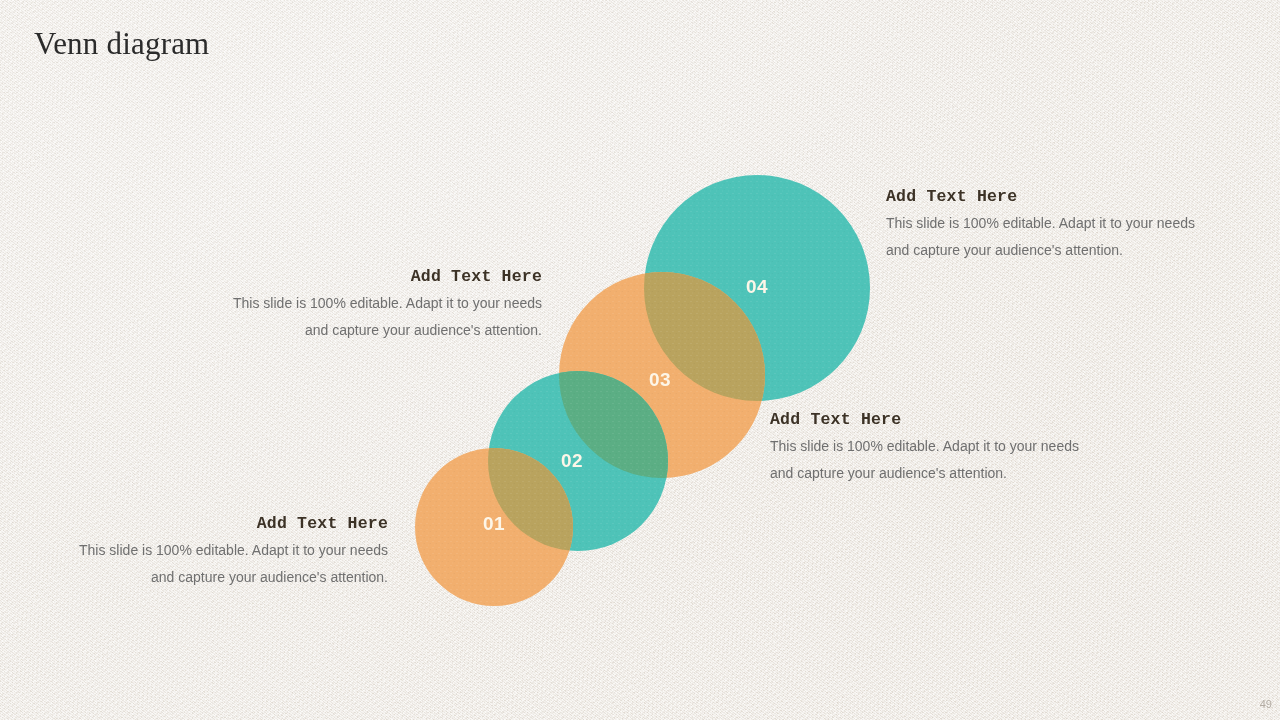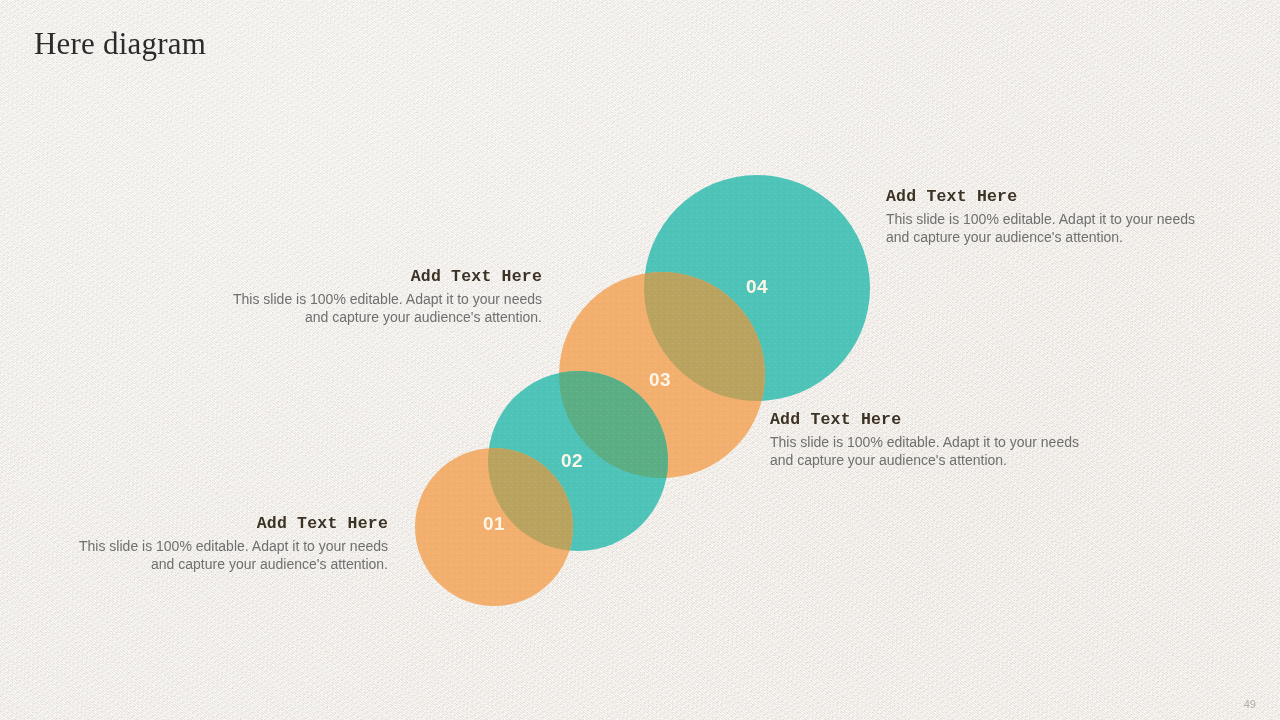--- a/index.html
+++ b/index.html
@@ -101,51 +101,51 @@
     font-size: 16.5px;
     font-weight: bold;
     color: #3c3226;
     line-height: 22px;
     margin: 0 0 2px 0;
     letter-spacing: 0.2px;
   }
   .callout-body {
     font-family: "Liberation Sans", sans-serif;
     font-size: 14px;
-    line-height: 18px;
+    line-height: 27px;
     color: #6f6f6f;
     margin: 0;
   }
   .align-left  { text-align: left; }
   .align-right { text-align: right; }
 
   #callout-04 { left: 886px; top: 186px;  width: 330px; }
   #callout-03 { left: 770px; top: 409px;  width: 330px; }
   #callout-02 { left: 212px; top: 266px;  width: 330px; }
   #callout-01 { left: 58px;  top: 513px;  width: 330px; }
 
   
   #page-number {
     position: absolute;
-    right: 24px;
+    right: 8px;
     bottom: 10px;
     font-family: "Liberation Sans", sans-serif;
     font-size: 11px;
     color: #b3aca3;
   }
 </style>
 </head>
 <body>
 
 <div id="slide">
 
   <div id="paper-texture"></div>
   <div id="paper-speckle"></div>
 
-  <div id="page-title">Here diagram</div>
+  <div id="page-title">Venn diagram</div>
 
   <svg id="venn-diagram" viewBox="0 0 1280 720">
     <defs>
 
       <pattern id="circleGrain" width="6" height="6" patternUnits="userSpaceOnUse">
         <rect width="6" height="6" fill="rgba(255,255,255,0)"></rect>
         <circle cx="1" cy="1.5" r="0.55" fill="rgba(255,255,255,0.17)"></circle>
         <circle cx="4.2" cy="3.4" r="0.5" fill="rgba(0,0,0,0.05)"></circle>
         <circle cx="2.6" cy="5" r="0.45" fill="rgba(255,255,255,0.12)"></circle>
       </pattern>

